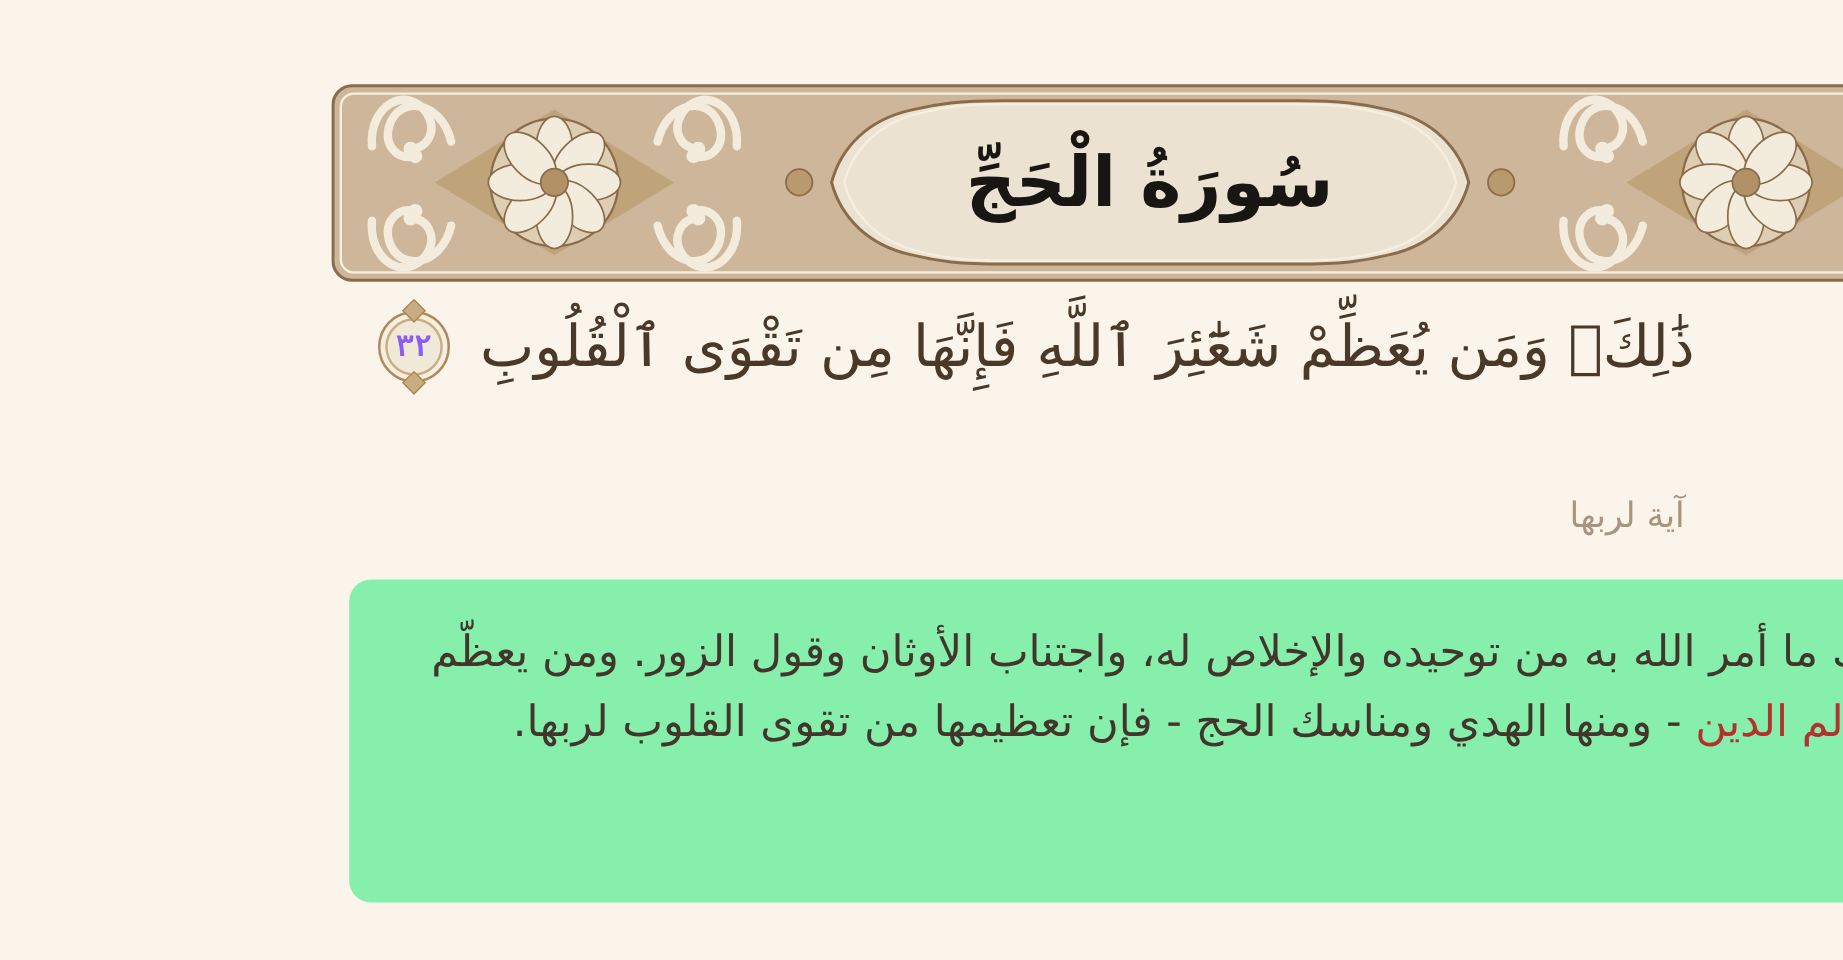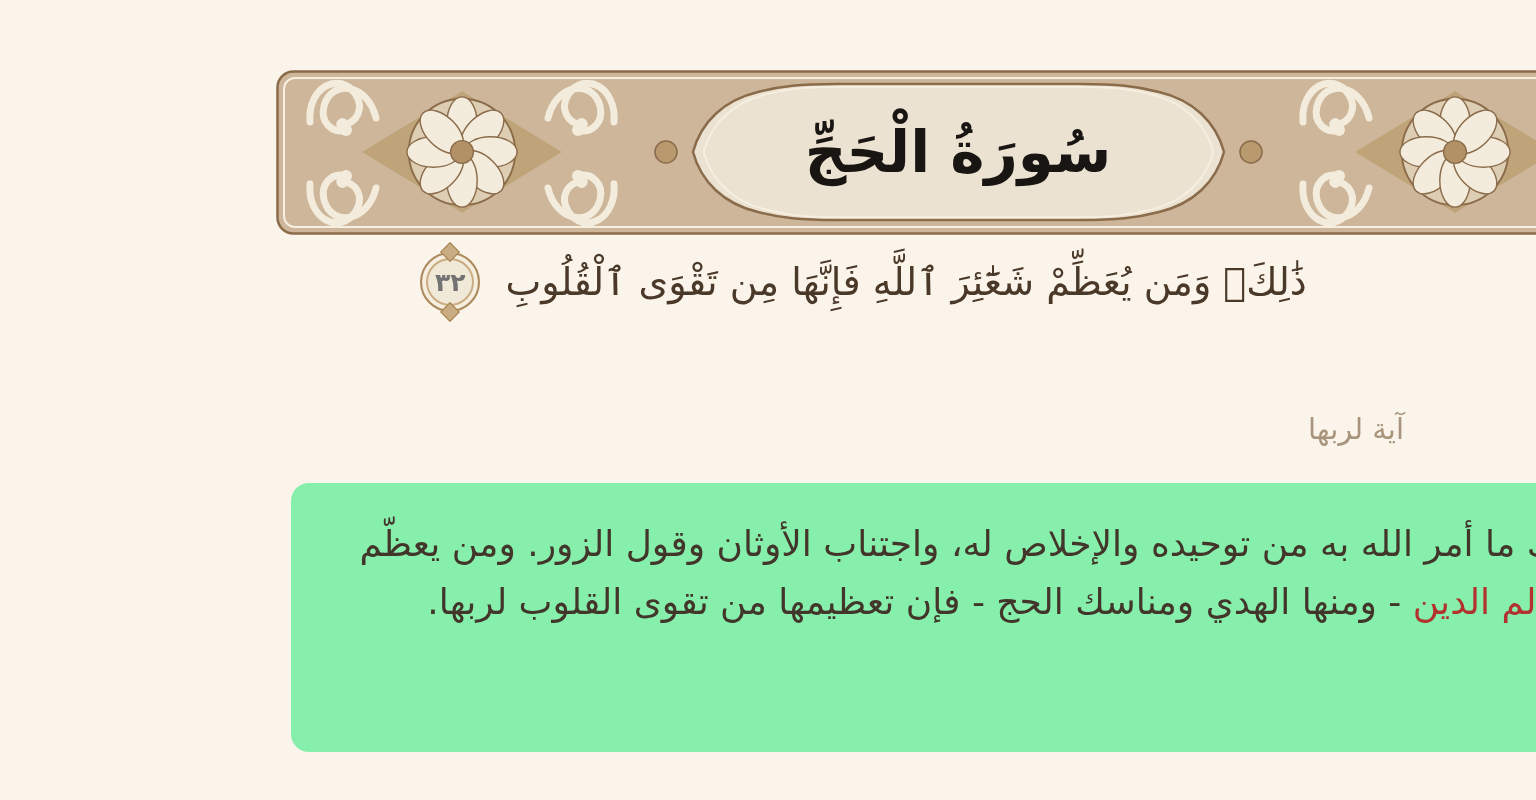--- a/index.html
+++ b/index.html
@@ -31,40 +31,41 @@
   
   .verse-row {
     position: absolute;
     top: 252px; left: 0; right: 0;
     text-align: center;
     direction: rtl;
   }
   .verse-text {
     display: inline-block;
     vertical-align: middle;
-    font-size: 38px;
+    font-size: 48px;
     line-height: 1.55;
     color: #4a3829;
     letter-spacing: 0;
   }
   .ayah-medallion {
     position: relative;
     display: inline-flex;
     align-items: center;
     justify-content: center;
     vertical-align: middle;
     width: 60px; height: 60px;
     margin-inline-start: 20px;
     border-radius: 50%;
     border: 2px solid #ab8a5e;
     box-shadow: inset 0 0 0 4px #f6efe0, inset 0 0 0 6px #c9ac81;
     background: #f1e9d7;
-    color: #737373;
+    color: #8b5cf6;
     font-size: 25px;
     font-weight: bold;
+    font-family: Liberation Mono, monospace;
   }
   .ayah-medallion::before,
   .ayah-medallion::after {
     content: "";
     position: absolute;
     left: 50%;
     width: 12px; height: 12px;
     background: #c9ac81;
     border: 1px solid #a3824f;
     transform: translateX(-50%) rotate(45deg);

